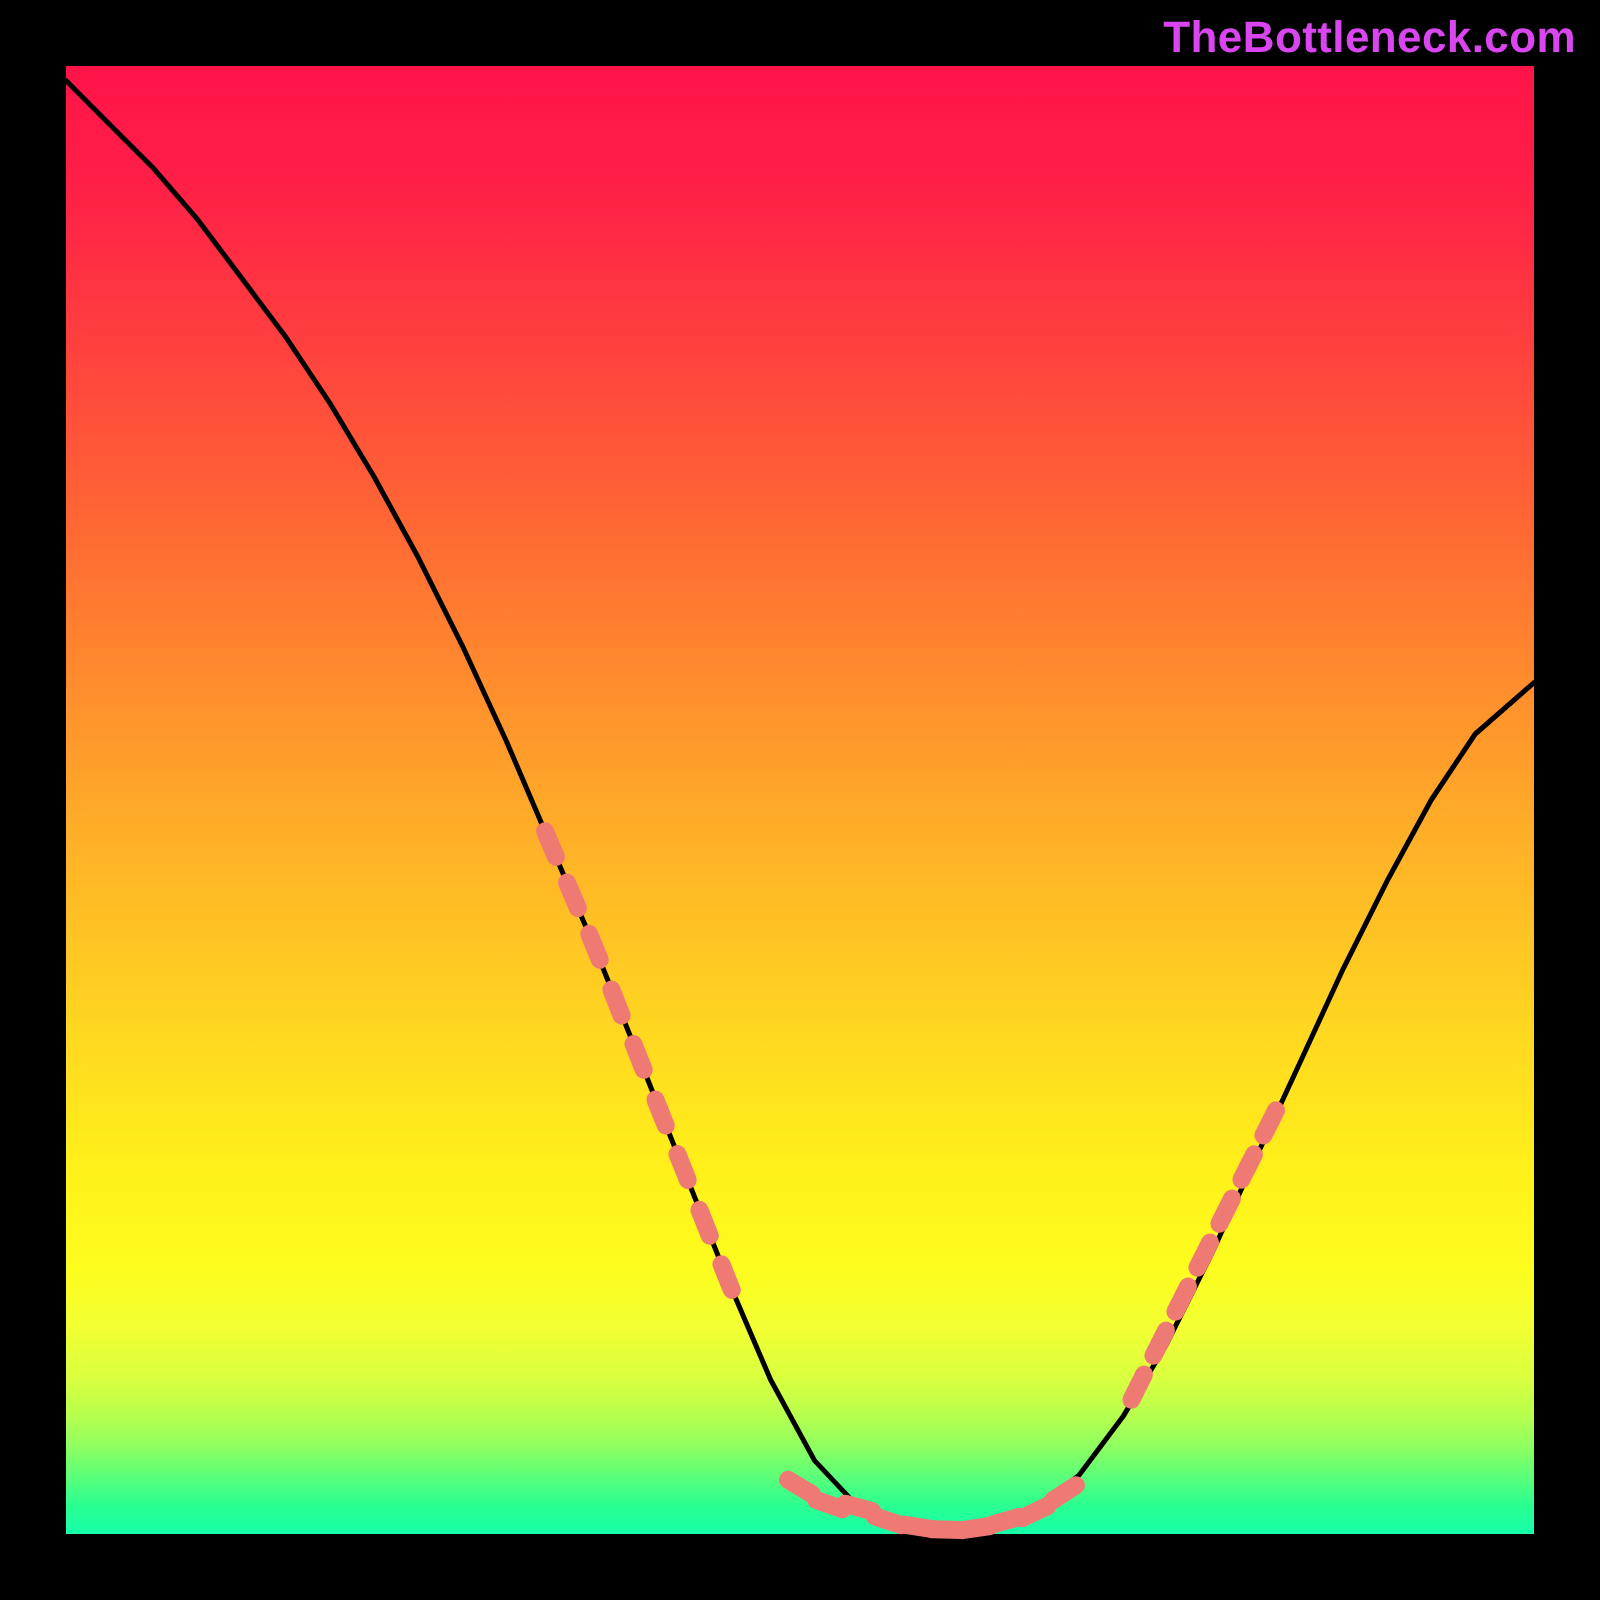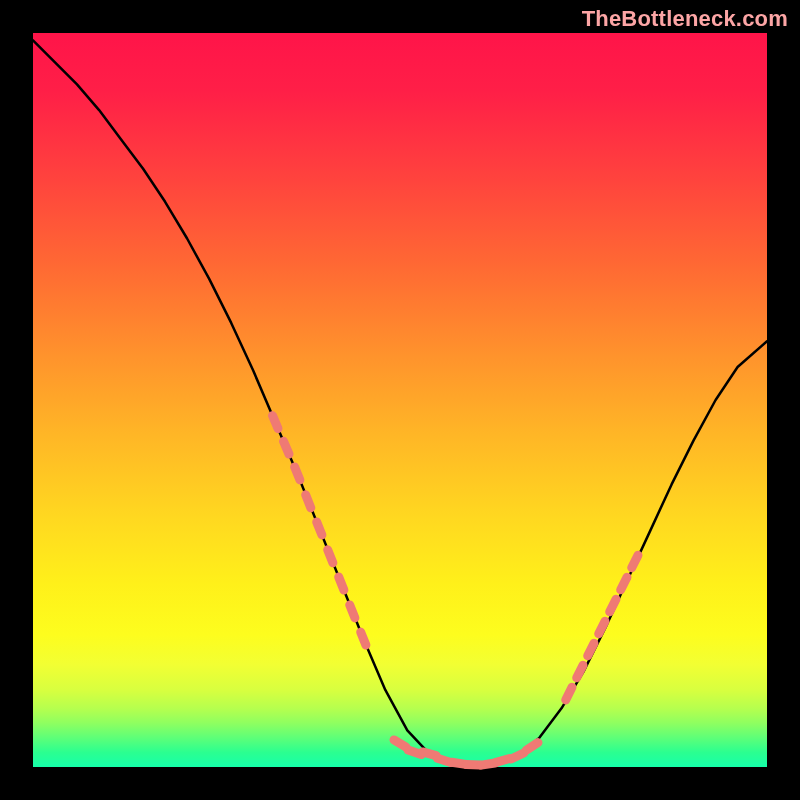--- a/index.html
+++ b/index.html
@@ -43,21 +43,21 @@
       #8fff60 94%,
       #5eff78 96%,
       #2bff90 98%,
       #16ffaa 100%
     );
   }
   .watermark {
     position: absolute;
     top: 6px;
     right: 12px;
-    color: #fca5a5;
+    color: #d946ef;
     font-size: 22px;
     font-weight: 600;
     letter-spacing: 0.2px;
     user-select: none;
   }
   svg.curve {
     position: absolute;
     left: 0;
     top: 0;
     width: 734px;

